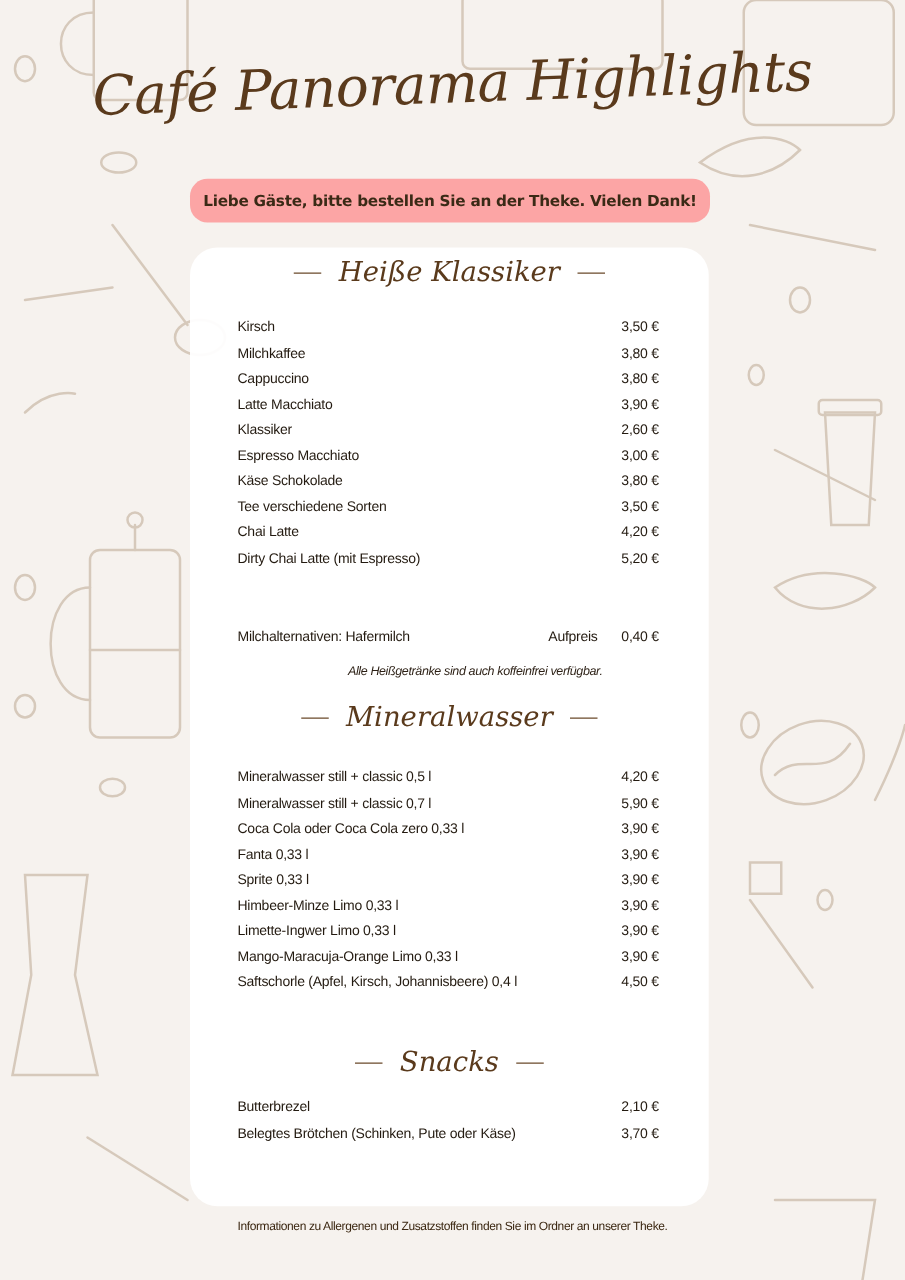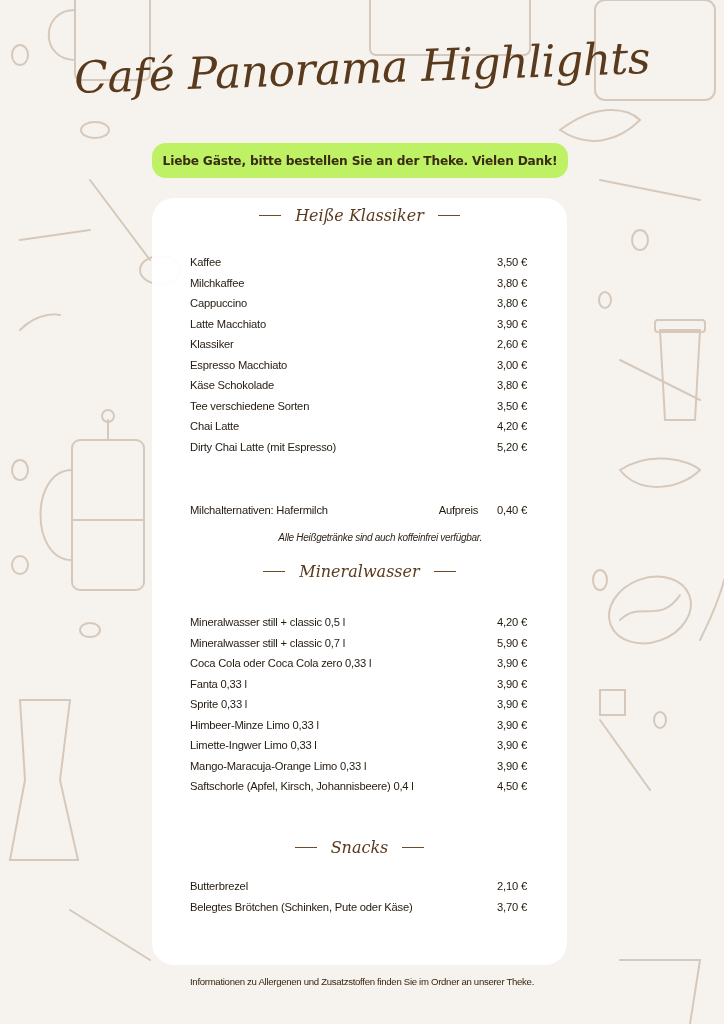--- a/index.html
+++ b/index.html
@@ -14,36 +14,36 @@
   .bg svg { width: 724px; height: 1024px; }
   .title {
     position: absolute; left: 0; top: 42px; width: 724px;
     text-align: center; z-index: 2;
     font-family: "DejaVu Serif", serif; font-style: italic;
     font-size: 44px; color: #5a3a1c; letter-spacing: -0.5px;
     transform: rotate(-2deg);
   }
   .banner {
     position: absolute; left: 152px; top: 143px; width: 416px; height: 35px;
-    background: #bef264; border-radius: 14px; z-index: 2;
+    background: #fca5a5; border-radius: 14px; z-index: 2;
     display: flex; align-items: center; justify-content: center;
     font-family: "DejaVu Sans", sans-serif; font-weight: bold; font-size: 12.2px;
     color: #3a2a16; letter-spacing: -0.2px;
   }
   .card {
     position: absolute; left: 152px; top: 198px; width: 415px; height: 767px;
     background: rgba(255,255,255,0.95); border-radius: 22px; z-index: 2;
   }
   .section-head {
     position: absolute; left: 0; width: 415px; display: flex;
     align-items: center; justify-content: center; gap: 14px;
   }
   .section-head .dash { width: 22px; height: 1.5px; background: #6b4a2b; }
   .section-head .label {
-    font-family: "DejaVu Serif", serif; font-style: italic; font-size: 16px;
+    font-family: "DejaVu Serif", serif; font-style: italic; font-size: 22px;
     color: #5a3a1c;
   }
   .items { position: absolute; left: 38px; width: 337px; }
   .row {
     display: flex; justify-content: space-between; align-items: center;
     height: 20.5px; font-size: 11.2px; color: #231a10;
     font-family: "Liberation Sans", sans-serif; letter-spacing: -0.2px;
   }
   .row .price { text-align: right; white-space: nowrap; }
   .row .mid { margin-left: auto; margin-right: 19px; }
@@ -120,21 +120,21 @@
 
 <div class="card">
 
   <div class="section-head" style="top:8px;">
     <span class="dash"></span>
     <span class="label">Heiße Klassiker</span>
     <span class="dash"></span>
   </div>
   <div class="items" style="top:54px;">
     <div class="row">
-        <span>Kaffee</span>
+        <span>Kirsch</span>
         <span class="price">3,50 €</span>
       </div>
     <div class="row">
         <span>Milchkaffee</span>
         <span class="price">3,80 €</span>
       </div>
     <div class="row">
         <span>Cappuccino</span>
         <span class="price">3,80 €</span>
       </div>

